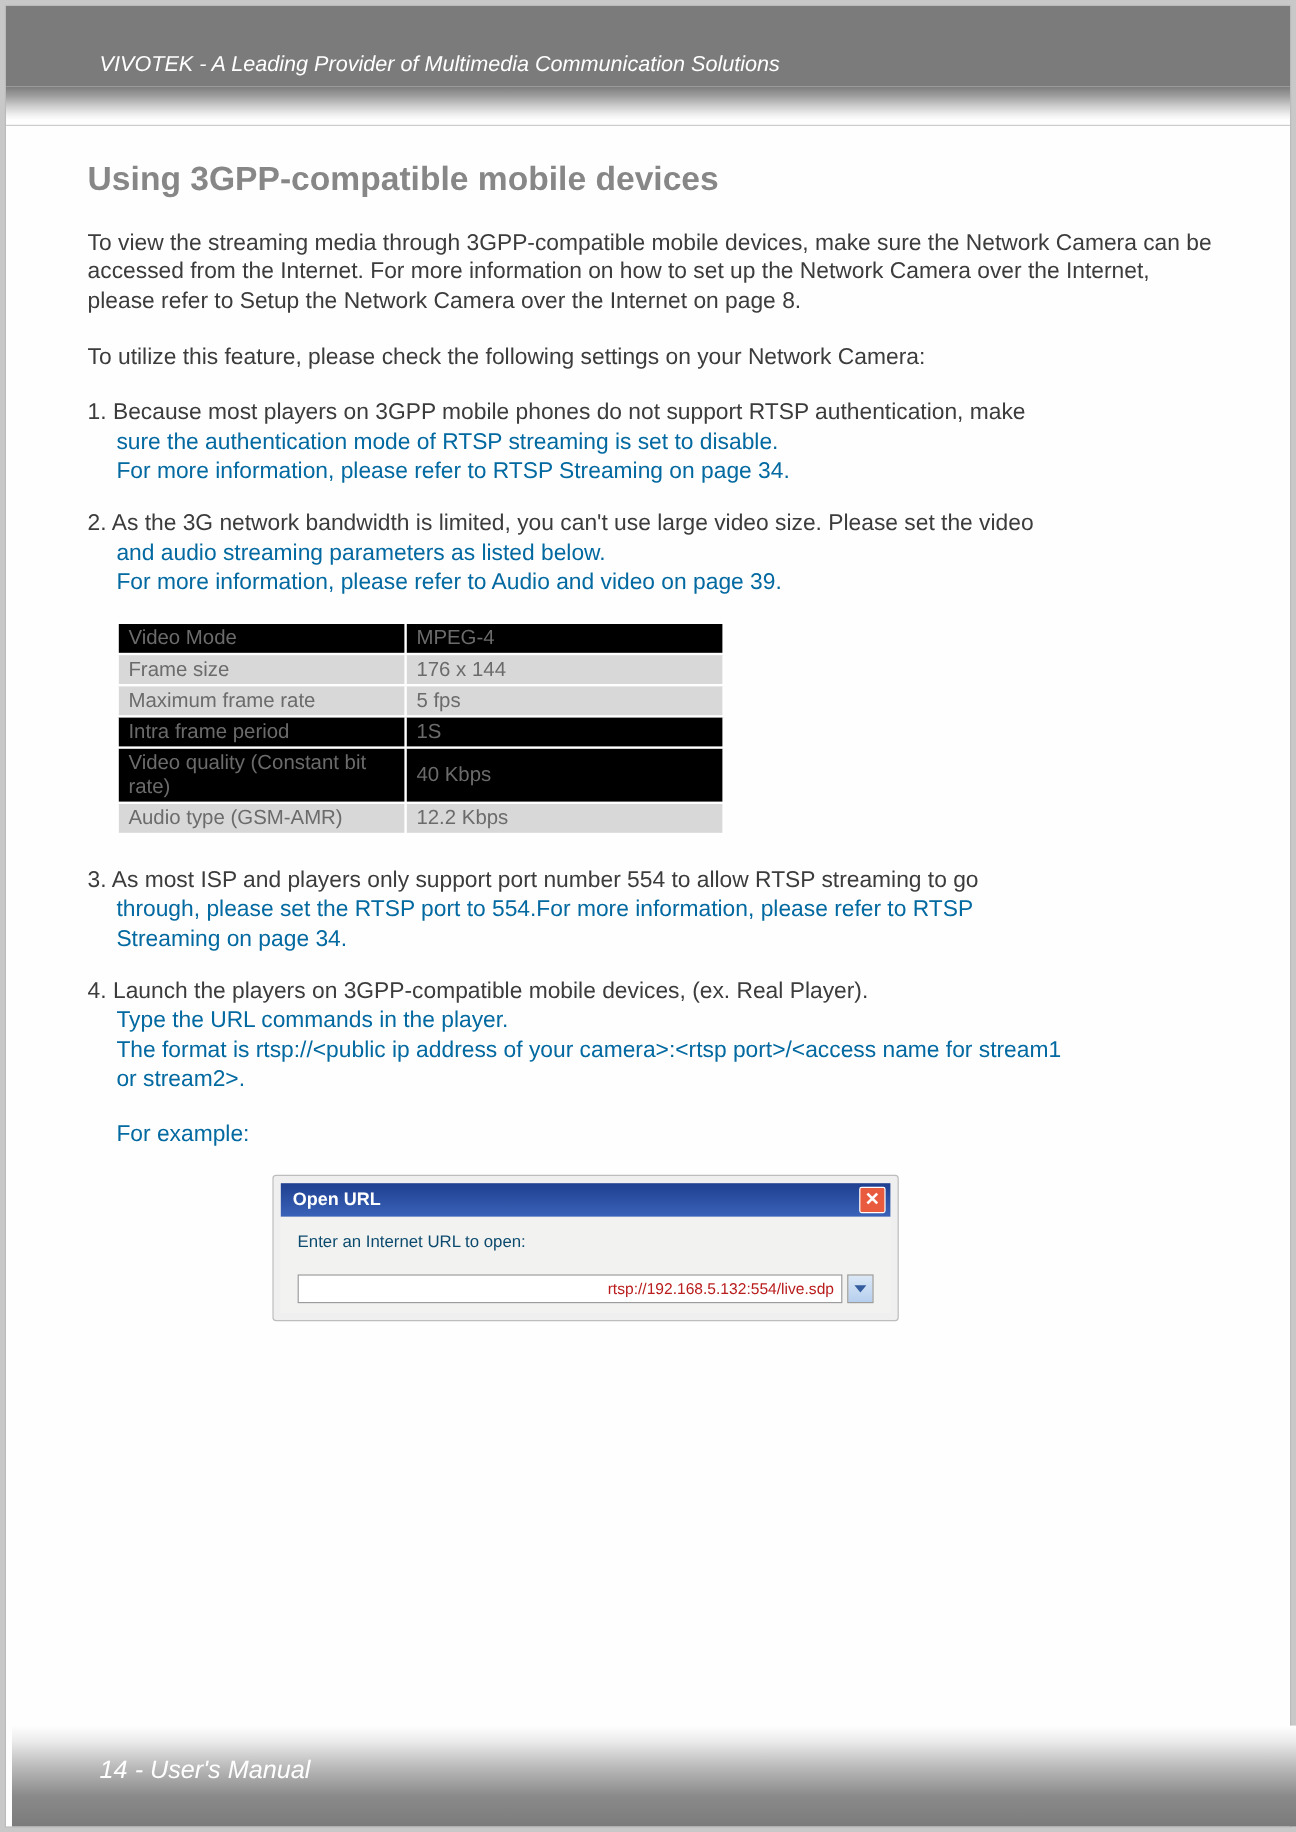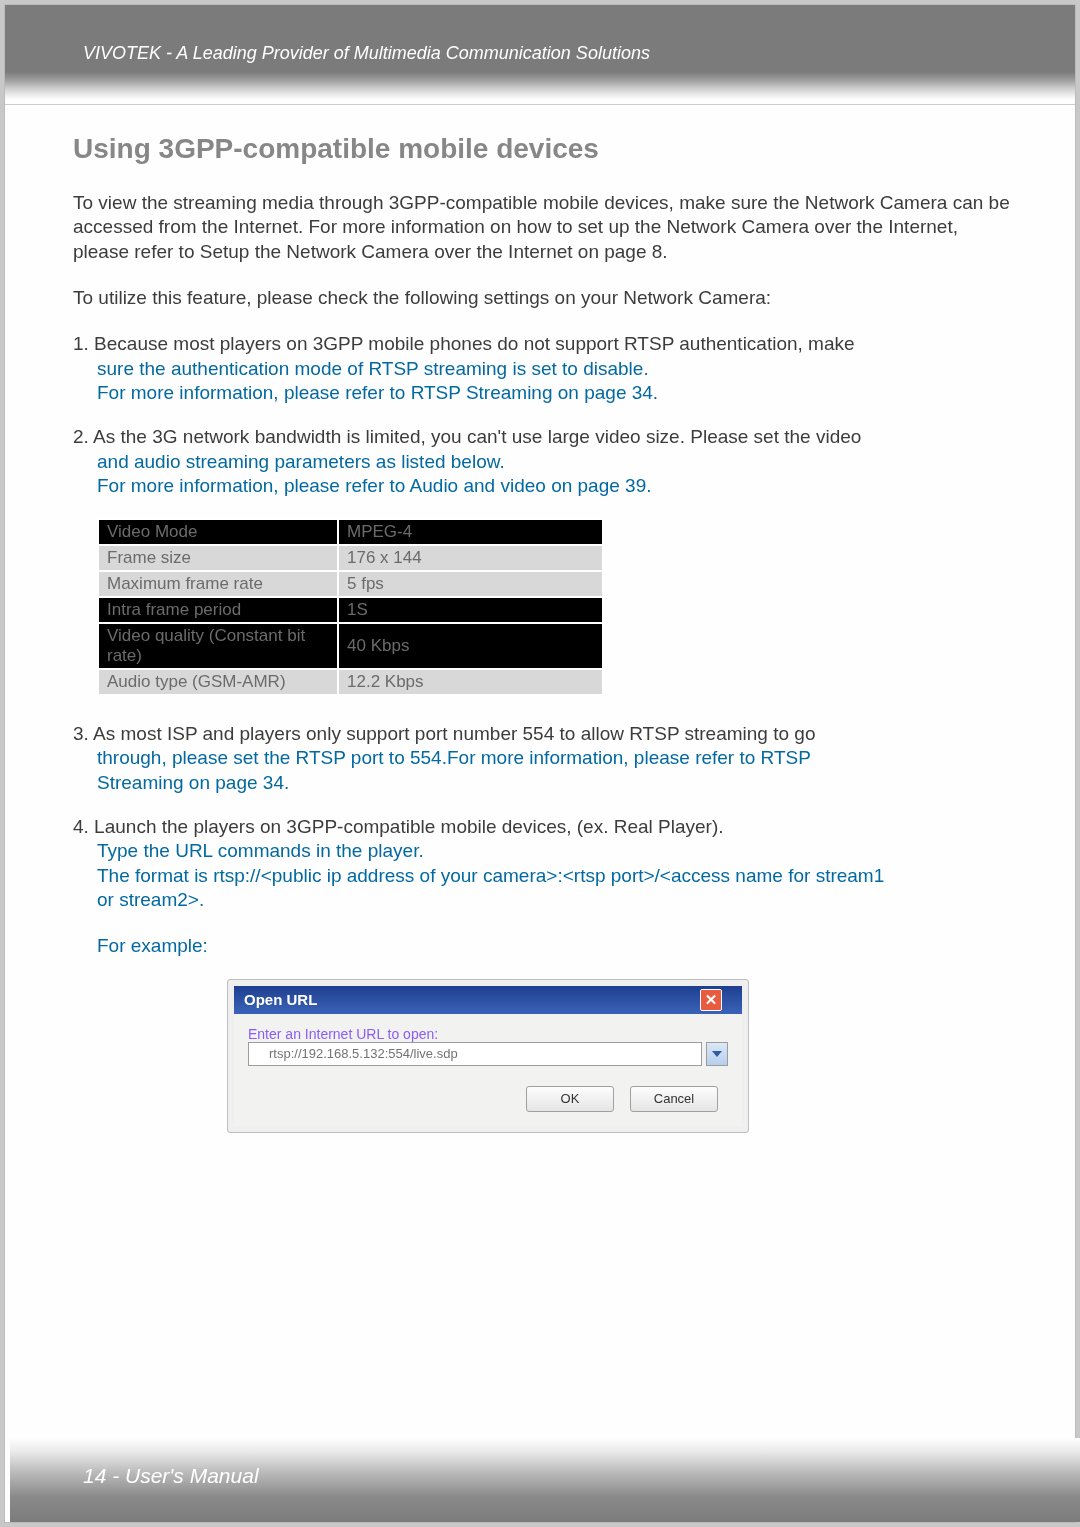--- a/index.html
+++ b/index.html
@@ -92,21 +92,21 @@
     }
     .dialog {
       background: #f5f5f5;
     }
     .dialog-titlebar {
       background: linear-gradient(to bottom, #1f3f8f, #3a63b9);
       height: 28px;
       display: flex;
       align-items: center;
       justify-content: space-between;
-      padding: 0 20px 0 10px;
+      padding: 0 4px 0 10px;
     }
     .dialog-title {
       color: #fff;
       font-weight: bold;
       font-size: 15px;
     }
     .close-btn {
       width: 22px;
       height: 22px;
       background: #e95b3e;
@@ -118,36 +118,37 @@
       text-align: center;
       line-height: 20px;
       cursor: pointer;
     }
     .dialog-body {
       padding: 12px 14px 8px 14px;
       background: #f2f2f0;
     }
     .dialog-label {
       font-size: 14px;
-      color: #8b5cf6;
-      margin-bottom: 0;
+      color: #0c4a6e;
+      margin-bottom: 20px;
     }
     .url-row {
       display: flex;
       align-items: center;
       gap: 4px;
     }
     .url-input {
       flex: 1;
       height: 24px;
       border: 1px solid #9c9c9c;
       background: #fff;
       font-size: 13px;
-      padding: 0 20px;
-      color: #737373;
+      padding: 0 6px;
+      color: #b91c1c;
+      text-align: right;
     }
     .dropdown-btn {
       width: 22px;
       height: 24px;
       border: 1px solid #9c9c9c;
       background: linear-gradient(to bottom, #dbe8f7, #b6cfee);
       display: flex;
       align-items: center;
       justify-content: center;
       cursor: pointer;
@@ -277,24 +278,20 @@
         </div>
         <div class="dialog-body">
           <div class="dialog-label">Enter an Internet URL to open:</div>
           <div class="url-row">
             <input class="url-input" type="text" value="rtsp://192.168.5.132:554/live.sdp" style="">
             <div class="dropdown-btn">
               <div class="chevron"></div>
             </div>
           </div>
         </div>
-        <div class="dialog-buttons">
-          <div class="win-btn">OK</div>
-          <div class="win-btn">Cancel</div>
-        </div>
       </div>
     </div>
 
   </div>
 
   <div class="footer-bg"></div>
   <div class="footer">14 - User's Manual</div>
 </div>
 
 </body></html>

